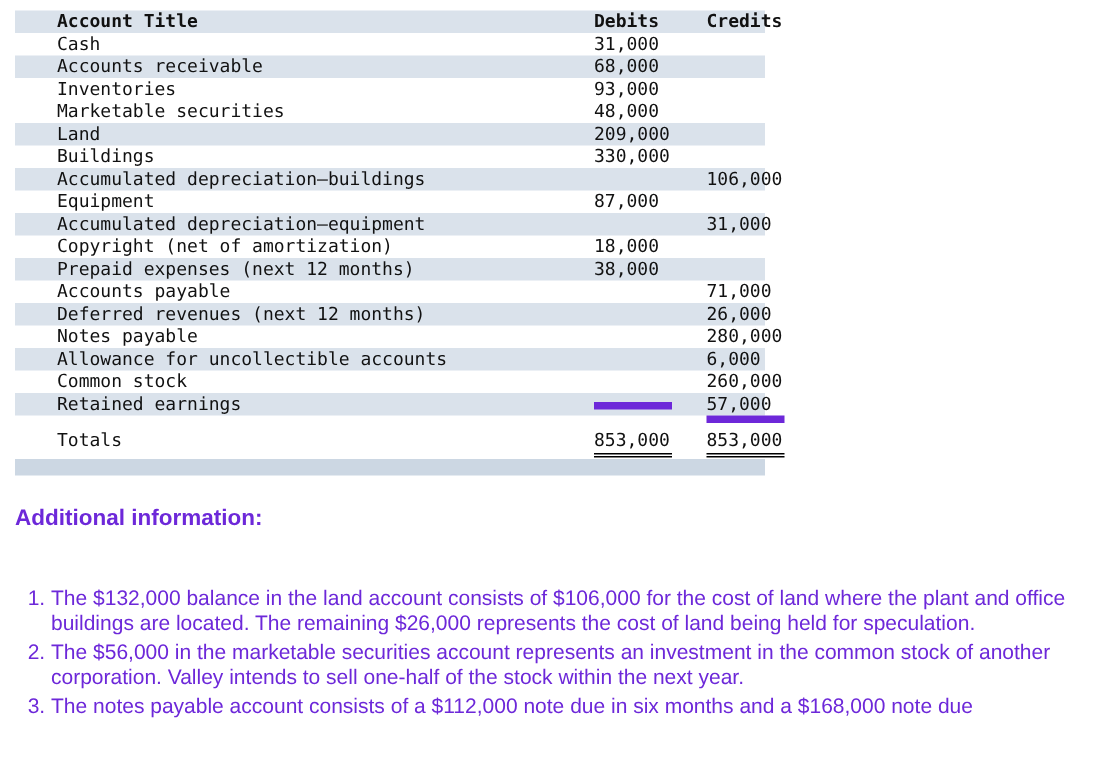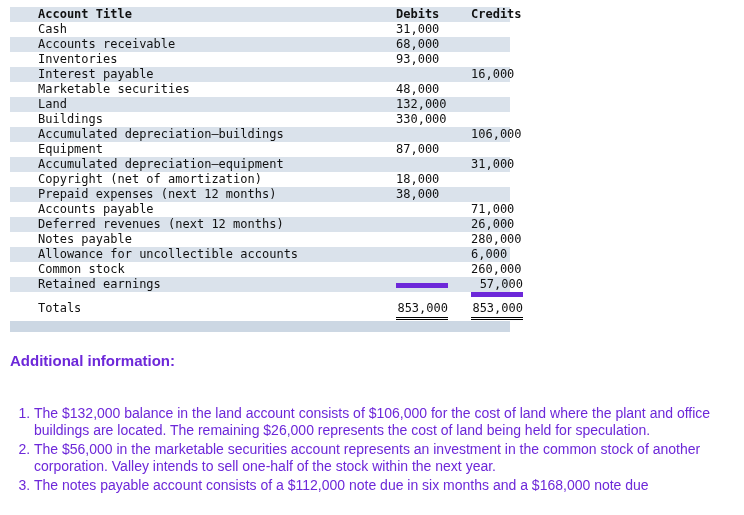--- a/index.html
+++ b/index.html
@@ -16,21 +16,21 @@
     width: 500px;
     font-family: "DejaVu Sans Mono", monospace;
     font-size: 12px;
     color: #111111;
   }
   .row { display: flex; height: 15px; line-height: 15px; }
   .row.shaded { background: #dae2eb; }
   .cell.acct { flex: 1; padding-left: 28px; white-space: nowrap; overflow: hidden; }
   .cell.amt  { width: 75px; padding-right: 13px; text-align: right; white-space: nowrap; }
   .header-row { font-weight: bold; }
-  .val { display: inline-block; text-align: right; margin-left: 36px; }
+  .val { display: inline-block; text-align: left; margin-left: 36px; }
   .rule-row .val { min-width: 52px; border-bottom: 5px solid #6d28d9; }
   .spacer { height: 7px; }
   .totals-row { height: 18px; line-height: 18px; }
   .totals-row .val { min-width: 52px; border-bottom: 3px double #000; }
   .gap { height: 4px; }
   .bottom-bar { height: 11px; background: #ccd7e3; }
 
   
   .additional { margin: 20px 16px 0 10px; color: #6d28d9; }
   .additional-title { font-weight: bold; font-size: 15px; }
@@ -61,35 +61,30 @@
       <span class="cell amt"><span class="val">68,000</span></span>
       <span class="cell amt"><span class="val"></span></span>
     </div>
 
     <div class="row">
       <span class="cell acct">Inventories</span>
       <span class="cell amt"><span class="val">93,000</span></span>
       <span class="cell amt"><span class="val"></span></span>
     </div>
 
-    <div class="row shaded">
-      <span class="cell acct">Interest payable</span>
-      <span class="cell amt"><span class="val"></span></span>
-      <span class="cell amt"><span class="val">16,000</span></span>
-    </div>
 
     <div class="row">
       <span class="cell acct">Marketable securities</span>
       <span class="cell amt"><span class="val">48,000</span></span>
       <span class="cell amt"><span class="val"></span></span>
     </div>
 
     <div class="row shaded">
       <span class="cell acct">Land</span>
-      <span class="cell amt"><span class="val">132,000</span></span>
+      <span class="cell amt"><span class="val">209,000</span></span>
       <span class="cell amt"><span class="val"></span></span>
     </div>
 
     <div class="row">
       <span class="cell acct">Buildings</span>
       <span class="cell amt"><span class="val">330,000</span></span>
       <span class="cell amt"><span class="val"></span></span>
     </div>
 
     <div class="row shaded">

